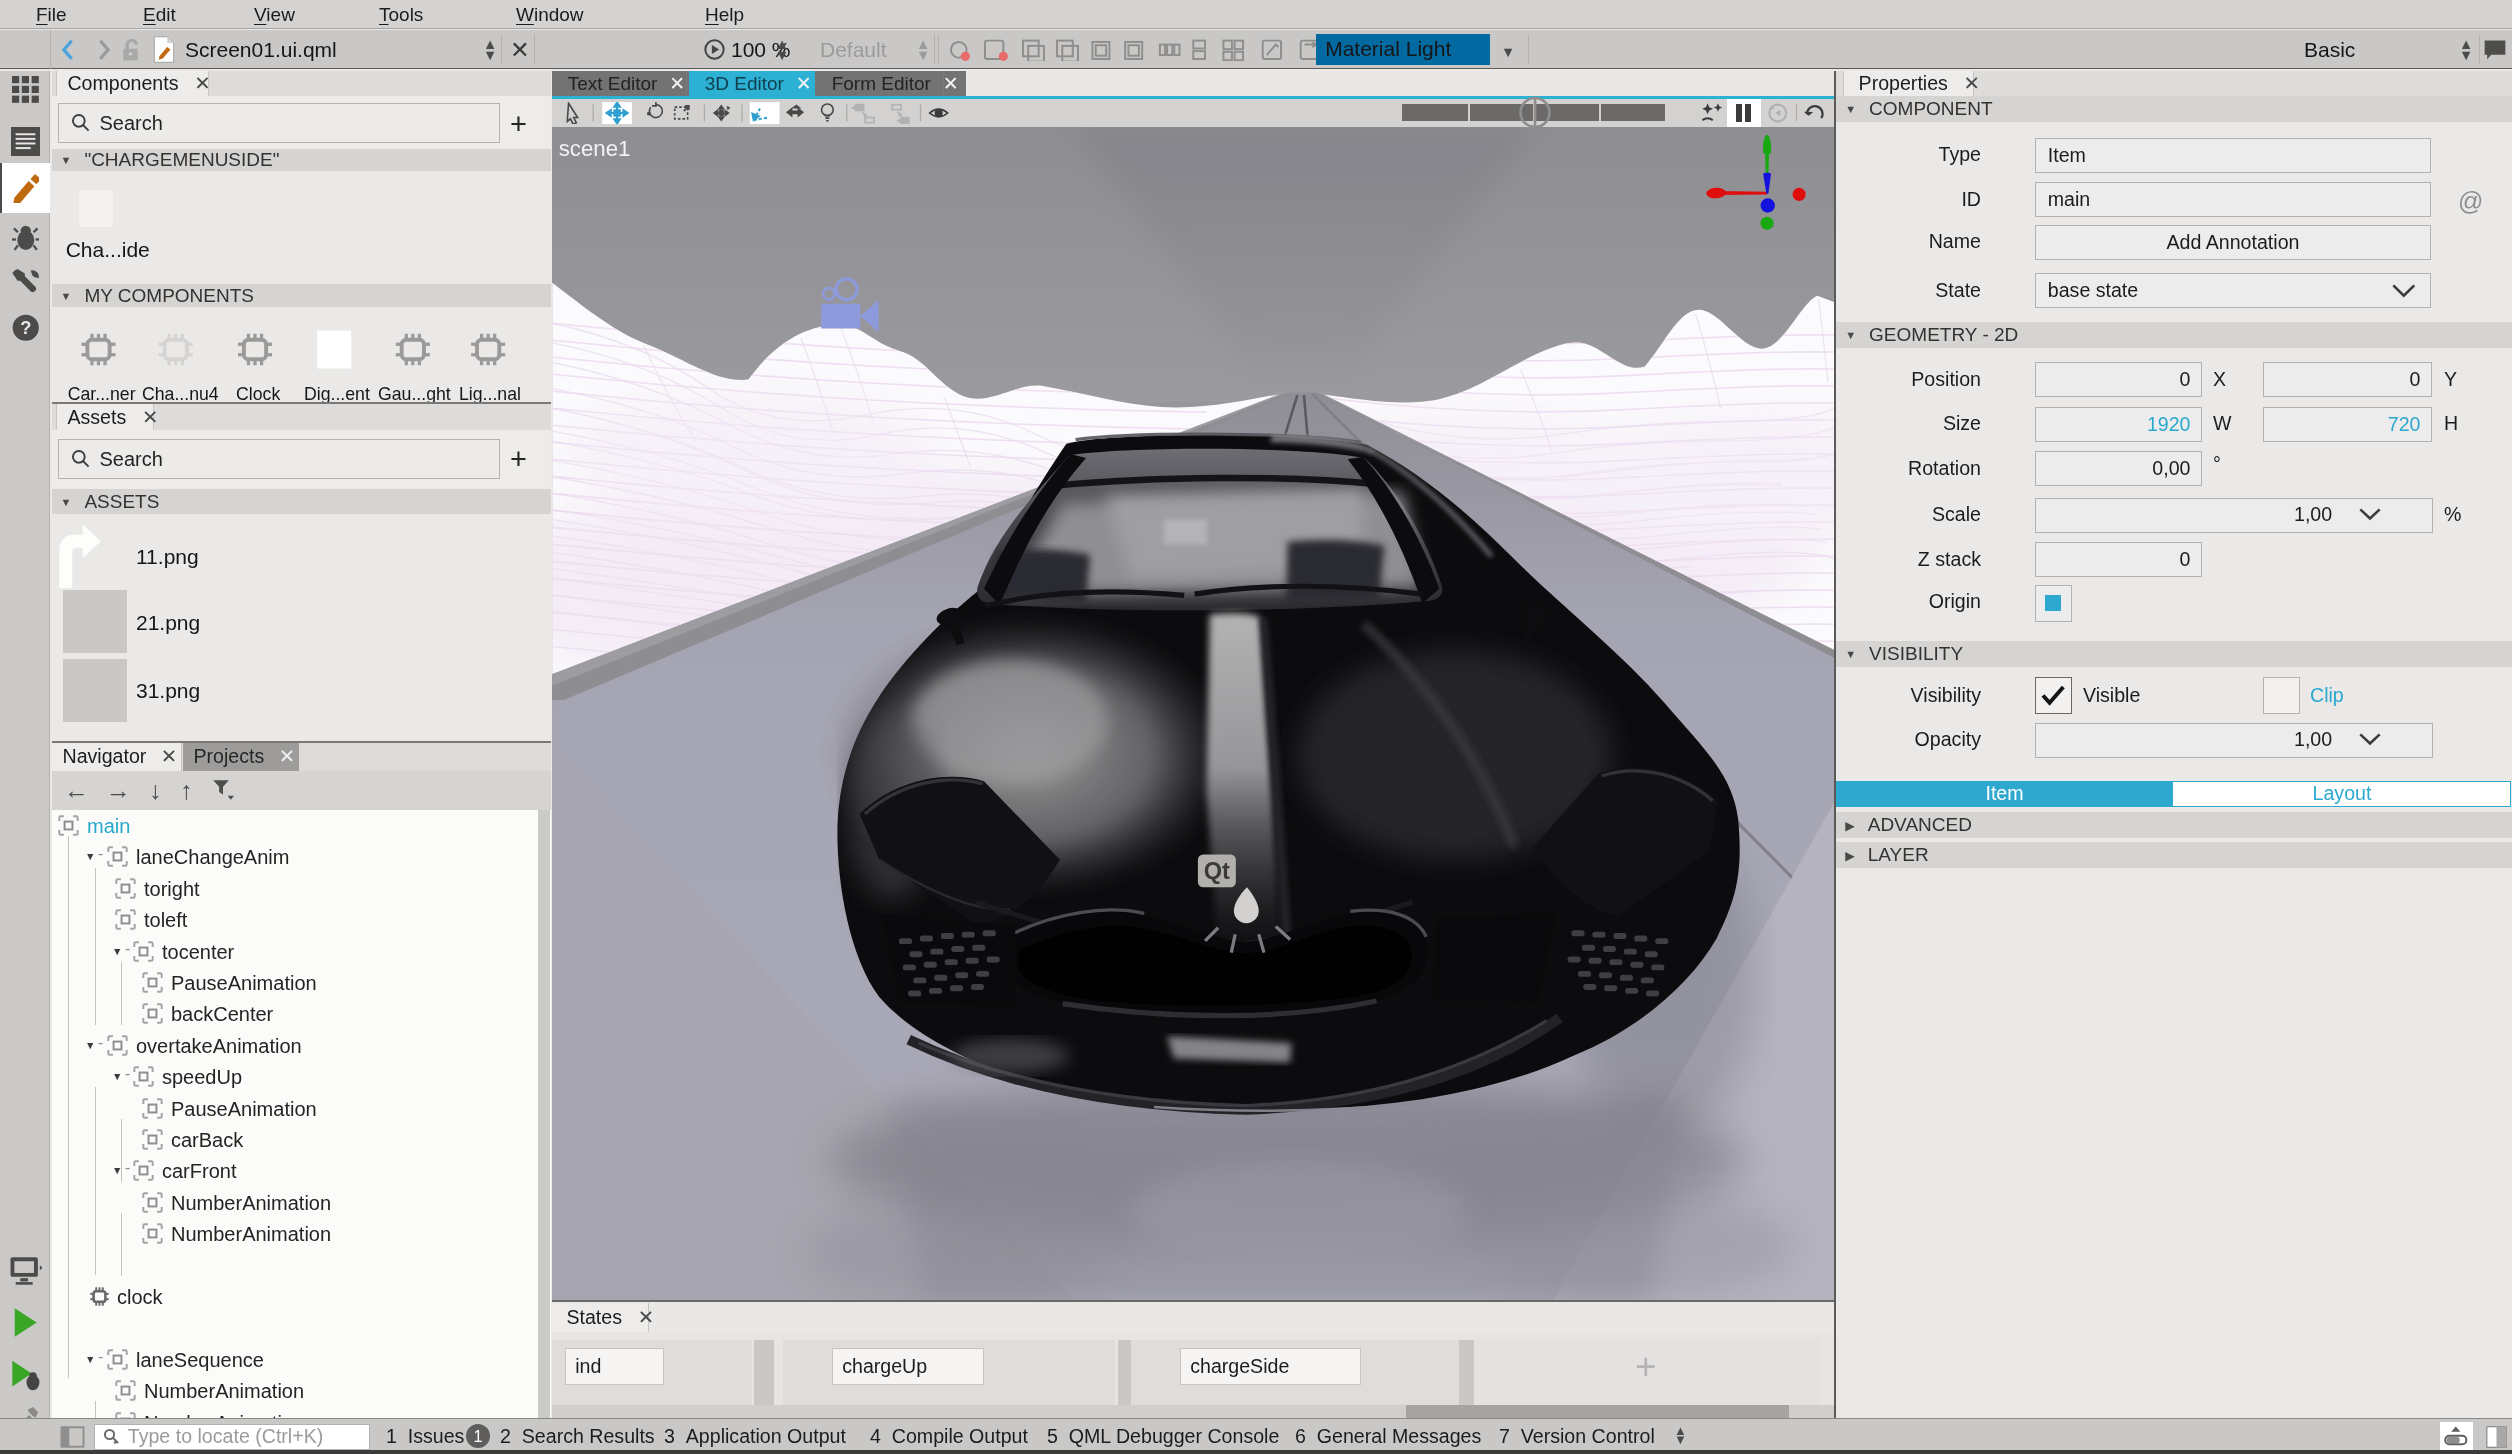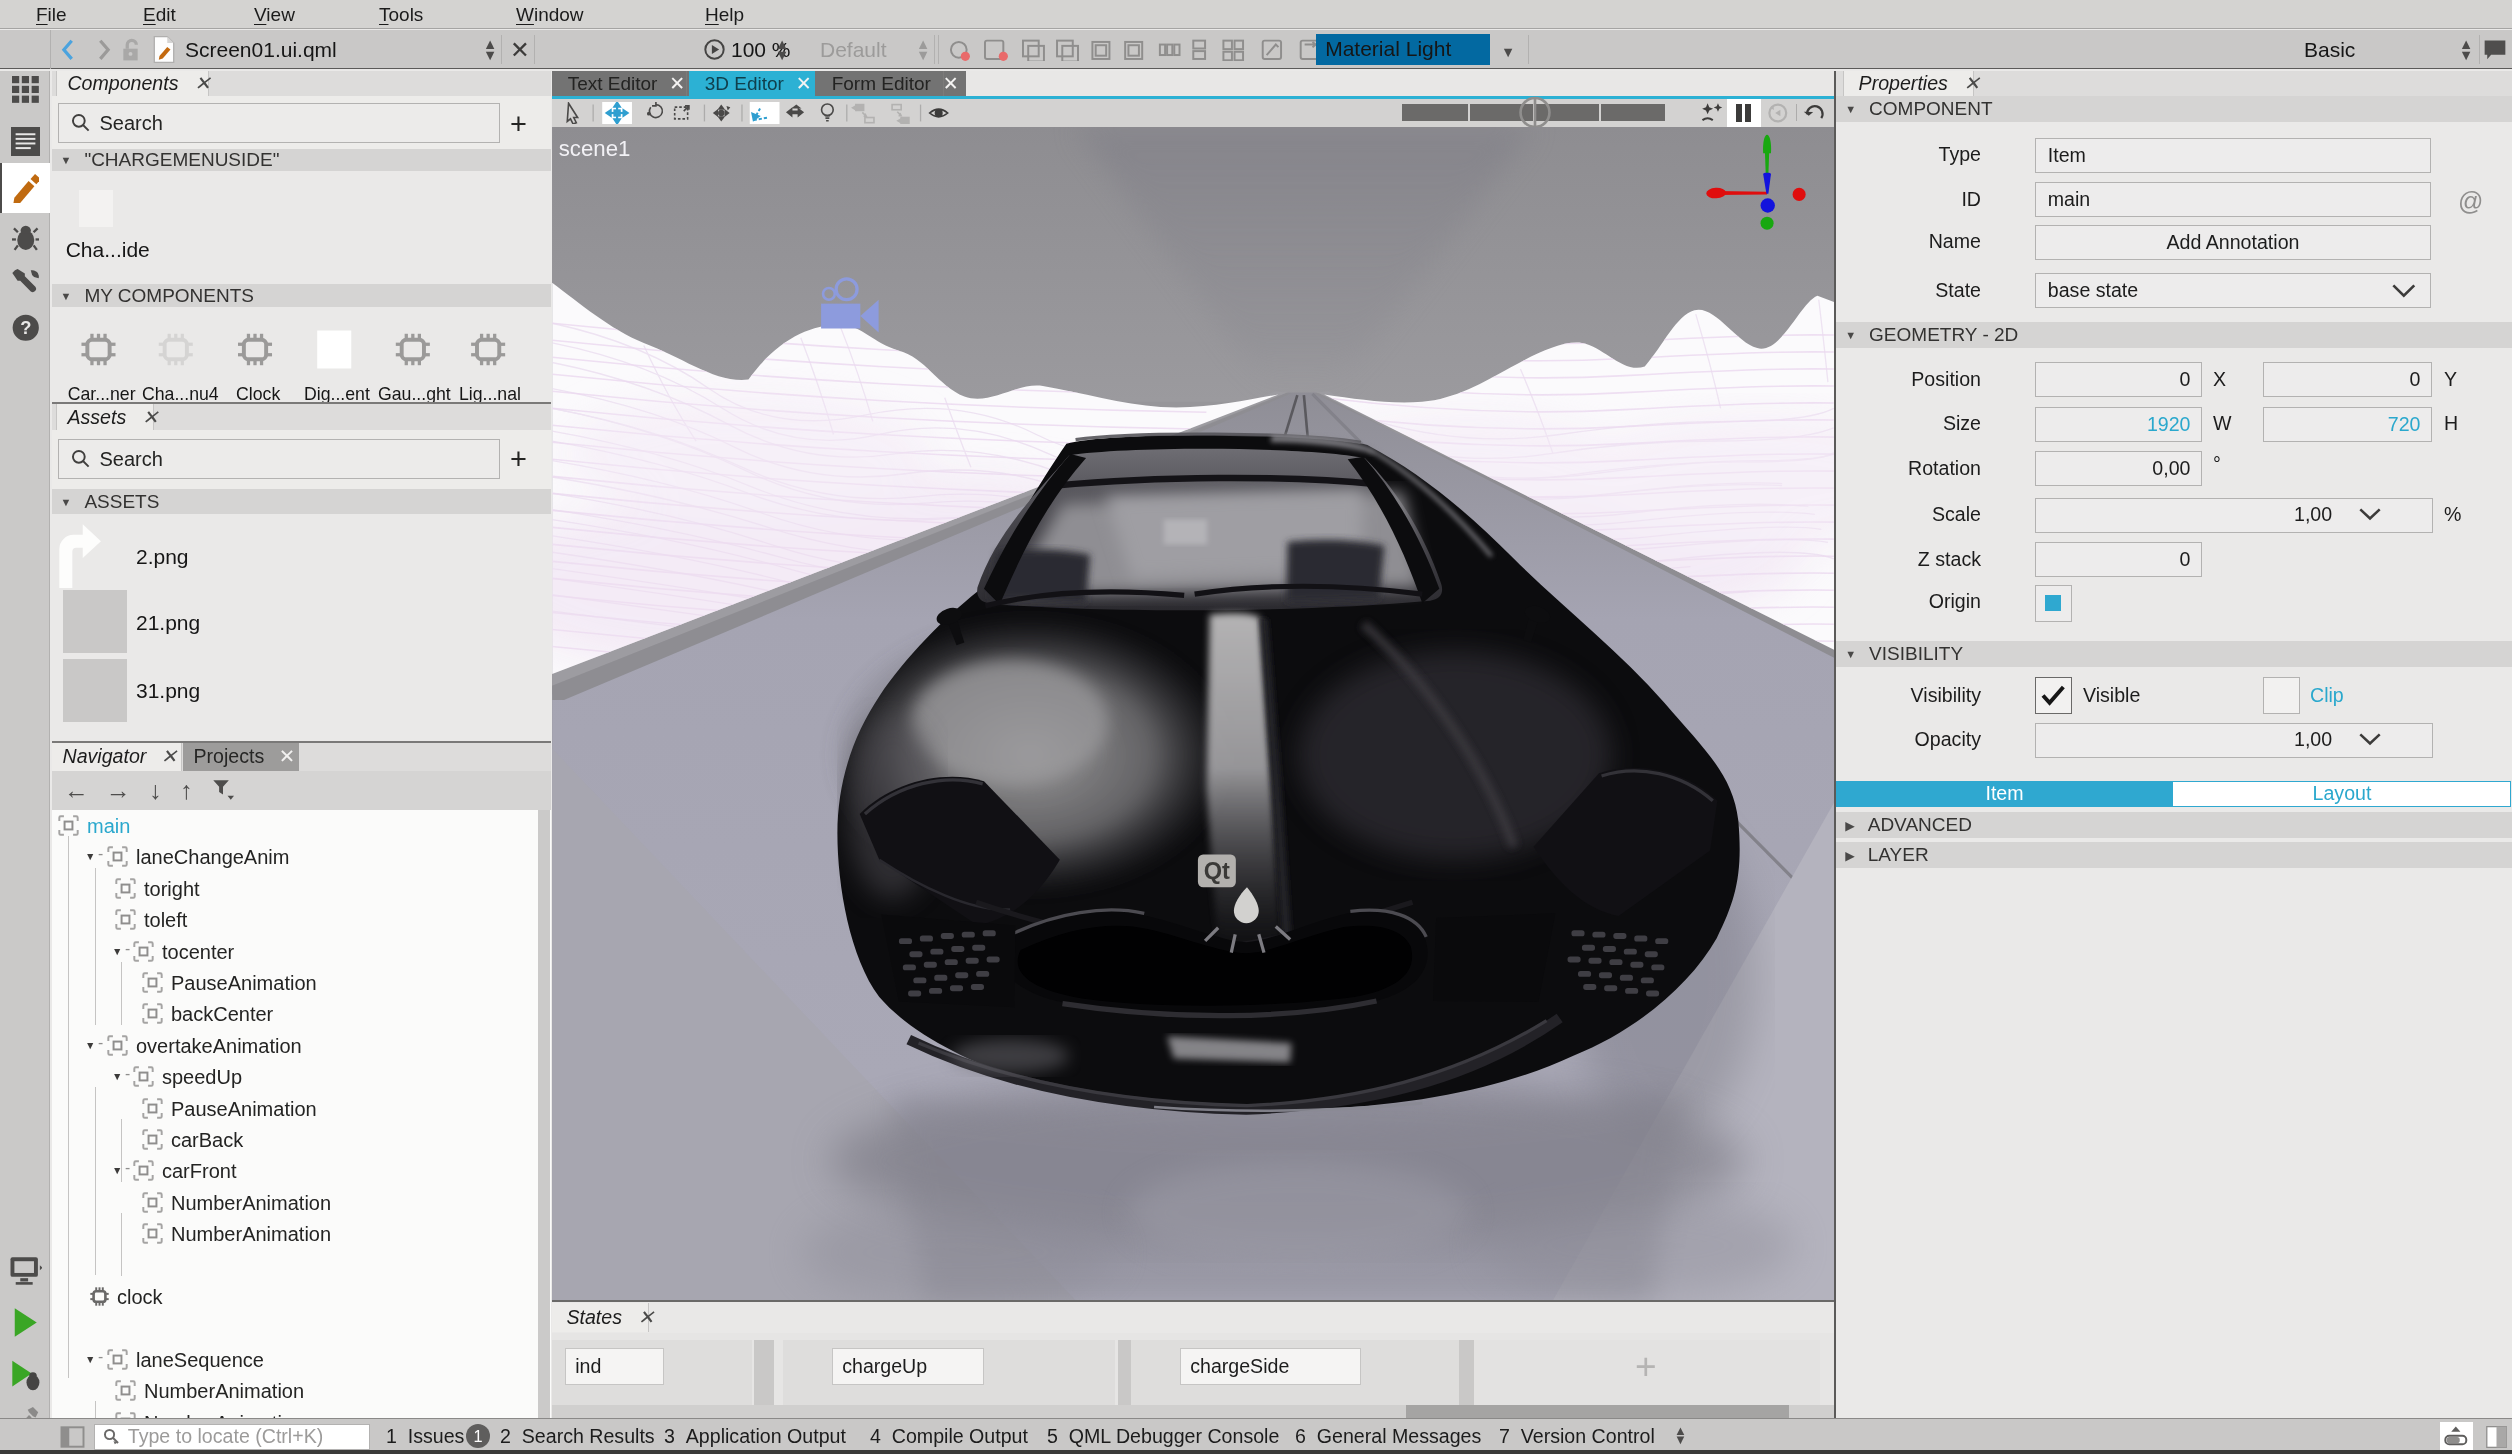--- a/index.html
+++ b/index.html
@@ -3,21 +3,21 @@
 <meta charset="utf-8">
 <style>
 * { margin:0; padding:0; box-sizing:border-box; }
 html,body { width:2512px; height:1454px; overflow:hidden; background:#eae9e8;
   font-family:"Liberation Sans", sans-serif; color:#1c1c1c; }
 .abs { position:absolute; }
 .u { text-decoration:underline; text-underline-offset:3.3px; }
 .vc { display:flex; align-items:center; white-space:nowrap; }
 .hdr { background:#d5d4d3; color:#333231; font-size:19px; }
 .tabrow { background:#dddcdb; }
-.tab { background:#edecea; font-size:19.6px;font-style:italic; }
+.tab { background:#edecea; font-size:19.6px; }
 .xx { color:#4a4a49; font-weight:400; }
 svg { display:block; }
 </style>
 </head>
 <body>
 
 <div class="abs" style="left:0;top:0;width:2512px;height:29px;background:#d4d3d1;border-bottom:1.3px solid #a5a4a3;">
   <div style="position:relative;height:27.5px;font-size:19px;color:#1b1b1b;">
     <span class="abs" style="left:36px;top:3.9px;"><span class="u">F</span>ile</span>
     <span class="abs" style="left:143px;top:3.9px;"><span class="u">E</span>dit</span>
@@ -262,21 +262,21 @@
   </div>
   <div class="abs" style="left:458px;top:39px;font-size:29px;color:#242423;">+</div>
   <div class="abs hdr vc" style="left:0;top:85px;width:499px;height:25px;">
     <span style="margin-left:8.5px;font-size:11px;color:#4a4948;">▼</span>
       <span style="margin-left:13px;">ASSETS</span>
   </div>
 
   <svg class="abs" style="left:5.9px;top:119px;" width="43" height="65" viewBox="0 0 66 100">
     <path d="M2 100 V40 a22 22 0 0 1 22 -22 h14 V2 l28 26 l-28 26 V38 h-10 a6 6 0 0 0 -6 6 v56 z" fill="#fdfdfc"></path>
   </svg>
-  <div class="abs" style="left:84px;top:141px;font-size:21px;color:#161616;">2.png</div>
+  <div class="abs" style="left:84px;top:141px;font-size:21px;color:#161616;">11.png</div>
   <div class="abs" style="left:11px;top:186px;width:64px;height:63px;background:#c9c8c7;"></div>
   <div class="abs" style="left:84px;top:207px;font-size:21px;color:#161616;">21.png</div>
   <div class="abs" style="left:11px;top:255px;width:64px;height:63px;background:#c9c8c7;"></div>
   <div class="abs" style="left:84px;top:275px;font-size:21px;color:#161616;">31.png</div>
 </div>
 
 <div class="abs" style="left:52px;top:741px;width:499px;height:677px;border-top:2.6px solid #7a7978;background:#fbfbfa;">
   <div class="abs tabrow" style="left:0;top:0;width:499px;height:27.5px;"></div>
   <div class="abs tab vc" style="left:0px;top:0;width:130px;height:27.5px;border-right:1.3px solid #c6c5c4;">
     <span style="margin-left:10.5px;">Navigator</span>

